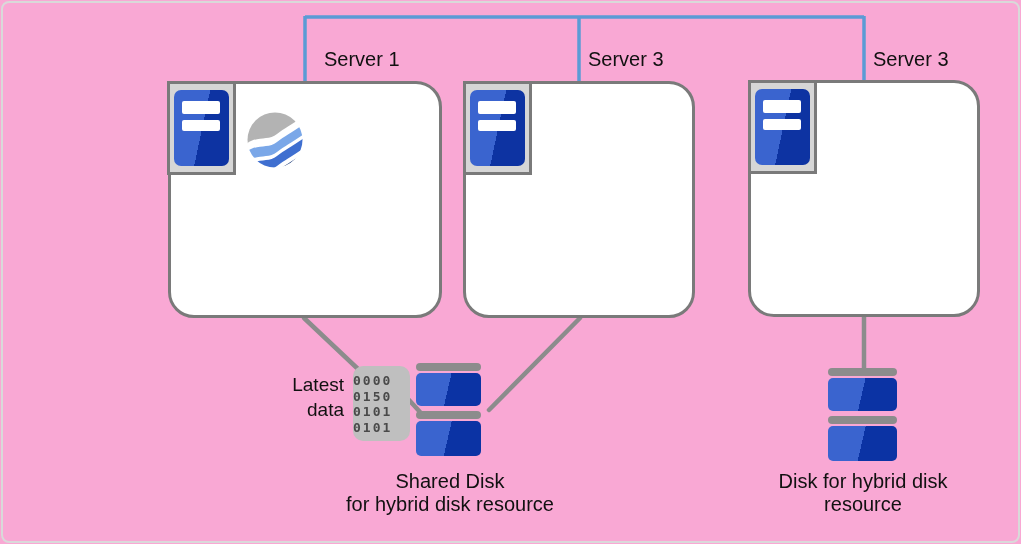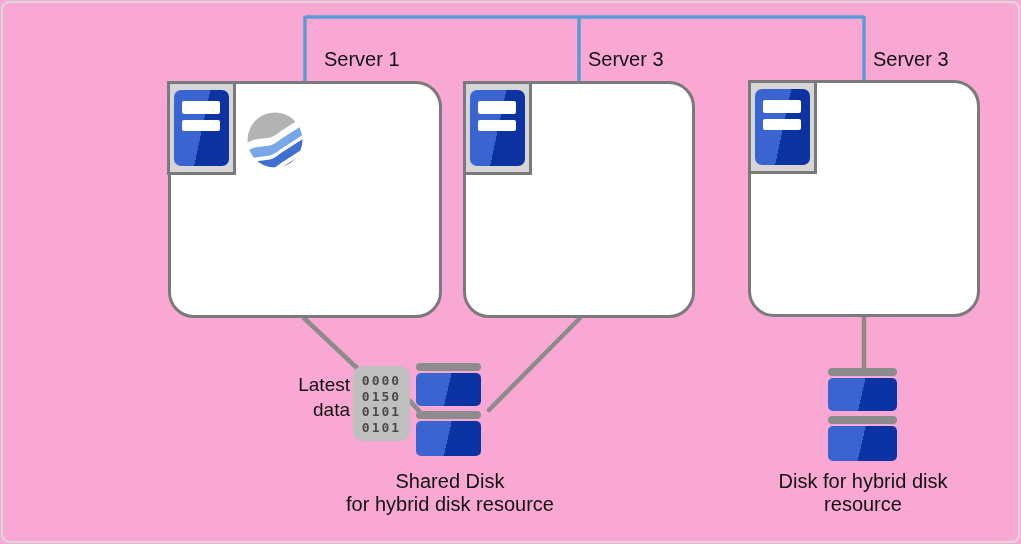--- a/index.html
+++ b/index.html
@@ -65,32 +65,31 @@
   .sp-light{fill:var(--sphere-blue-light,#7aa7e8);}
   .sp-mid{fill:var(--sphere-blue-mid,#3f6fd0);}
   .sp-dark{fill:var(--sphere-blue-dark,#1b3a78);}
 
   .hybrid-label{
     position:absolute;left:320px;top:108px;width:102px;
     font-size:19px;line-height:26px;color:#111;
   }
 
   .latest-label{
-    position:absolute;left:268px;top:372px;width:82px;
+    position:absolute;left:262px;top:372px;width:82px;
     text-align:right;
     font-size:19px;line-height:25px;color:#111;
   }
 
   .binary-icon{
     position:absolute;left:353px;top:366px;width:57px;height:75px;
     background:var(--binary-bg,#bfbfbf);
     border-radius:10px;
     box-sizing:border-box;
     padding-top:7px;
-    text-align:center;
   }
   .brow{
     font-family:"DejaVu Sans Mono",monospace;
     font-weight:bold;
     font-size:13px;line-height:15.5px;
     letter-spacing:2px;
     color:var(--binary-digit,#4a4a4a);
   }
 
   .disk-icon{position:absolute;display:flex;flex-direction:column;}

